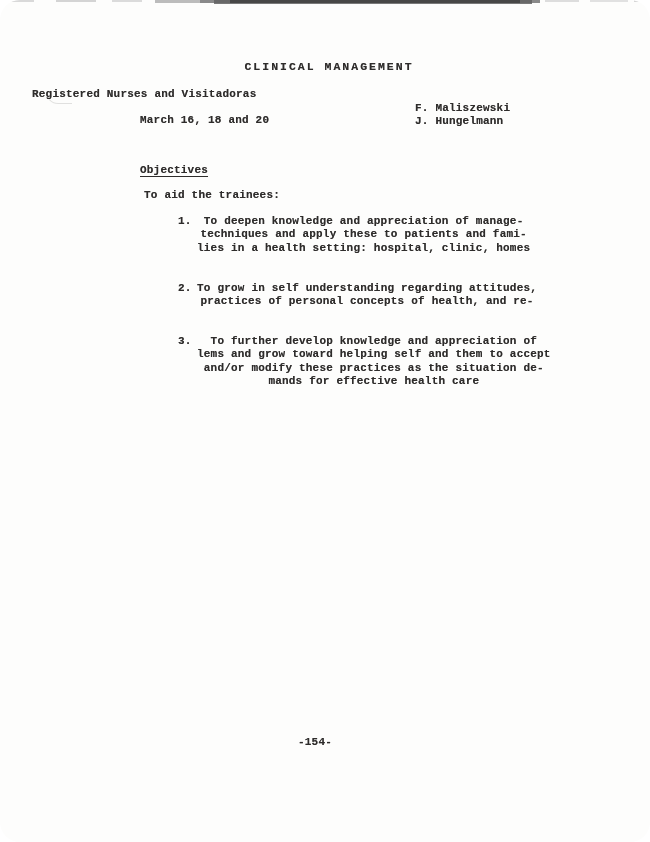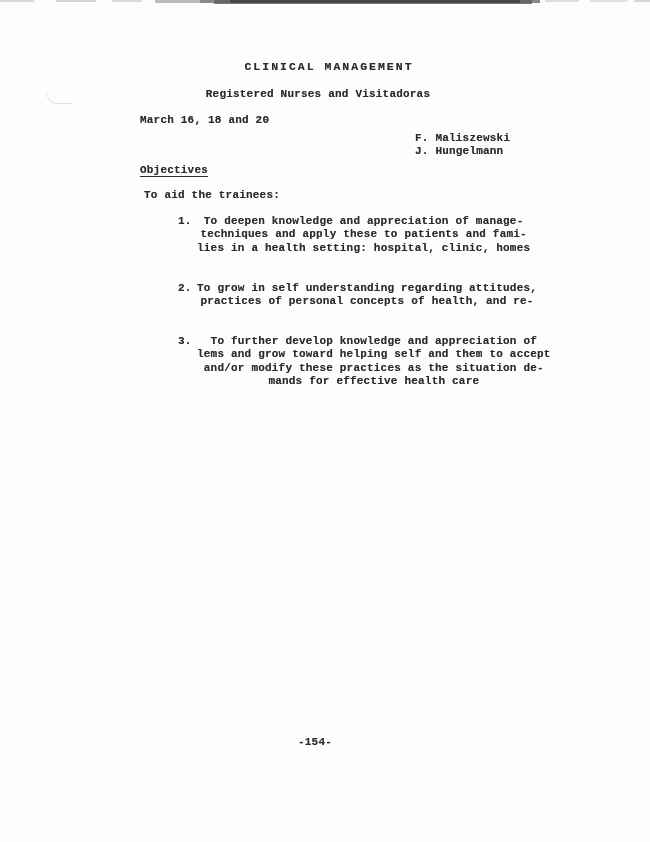--- a/index.html
+++ b/index.html
@@ -13,20 +13,21 @@
     width: 650px;
     height: 842px;
     background: var(--paper);
     overflow: hidden;
     font-family: "Liberation Mono", "DejaVu Sans Mono", monospace;
     font-weight: 700;
     font-size: 11px;
     color: var(--ink);
     text-shadow: 0 0 0.6px rgba(46, 44, 43, 0.55);
     letter-spacing: 0.2px;
+    border-radius: 20px;
   }
 
   
   .scan-band { position: absolute; top: 0; left: 0; width: 650px; height: 8px; }
   .scan-band .seg { position: absolute; top: 0; }
   .seg.a1 { left: 0;   width: 34px;  height: 2px; background: #cfcfcf; opacity: .8; }
   .seg.a2 { left: 56px; width: 40px; height: 2px; background: #c9c9c9; opacity: .8; }
   .seg.a3 { left: 112px; width: 30px; height: 2px; background: #d2d2d2; opacity: .8; }
   .seg.a4 { left: 155px; width: 45px; height: 3px; background: #b5b5b5; opacity: .9; }
   .seg.b1 { left: 200px; width: 340px; height: 3px; background: #8a8a8a; }
@@ -51,24 +52,24 @@
     width: 2px; height: 2px; background: #9a9a98; border-radius: 50%;
   }
 
   
   .title {
     position: absolute; top: 60px; left: 4px; width: 650px;
     text-align: center; letter-spacing: 2px; font-size: 11.5px;
   }
   .subtitle {
     position: absolute; top: 88px; left: 0; width: 636px;
-    text-align: center;
+    padding-left: 32px;
   }
   .date-line { position: absolute; top: 114px; left: 140px; }
-  .authors   { position: absolute; top: 132px; left: 415px; }
+  .authors   { position: absolute; top: 102px; left: 415px; }
   .authors .line { height: 13.4px; line-height: 13.4px; }
 
   .obj-heading { position: absolute; top: 164px; left: 140px; }
   .obj-heading .underlined {
     text-decoration: underline;
     text-decoration-thickness: 1.2px;
     text-underline-offset: 3px;
   }
   .intro { position: absolute; top: 189px; left: 144px; }
 

